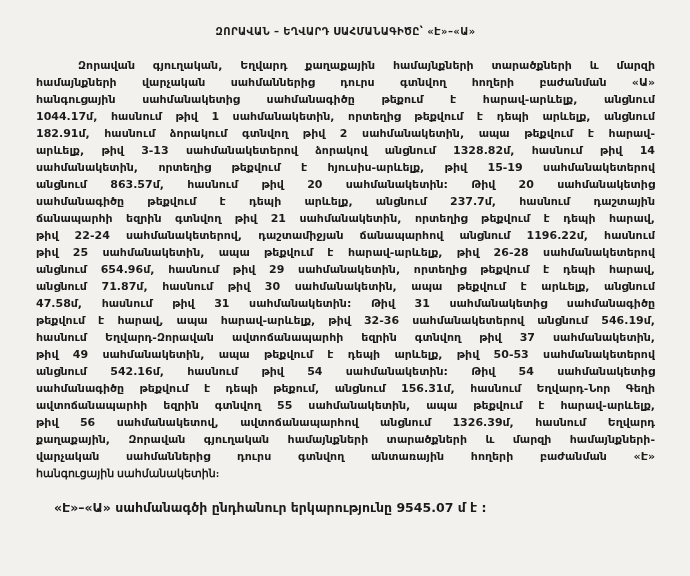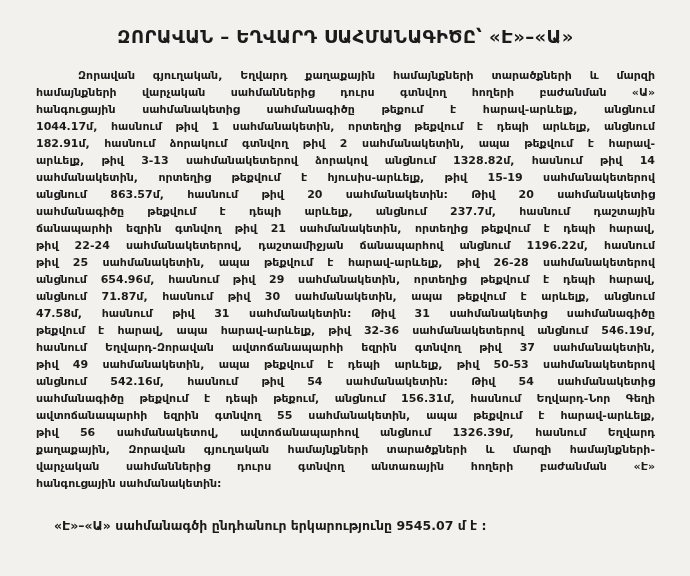--- a/index.html
+++ b/index.html
@@ -13,21 +13,21 @@
     height: 576px;
     box-sizing: border-box;
     padding: 26px 35px 0 36px;
     background: #f2f1ed;
     font-family: "DejaVu Sans", "Liberation Sans", sans-serif;
     color: #1b1b1b;
     overflow: hidden;
   }
   .doc-title {
     text-align: center;
-    font-size: 18px;
+    font-size: 10px;
     font-weight: bold;
     letter-spacing: 0.4px;
     margin: 0 0 20px 0;
     white-space: nowrap;
   }
   .body-text {
     font-size: 11px;
     font-weight: bold;
     line-height: 17px;
   }
@@ -37,23 +37,24 @@
     white-space: nowrap;
     overflow: hidden;
     height: 17px;
   }
   .line.first {
     text-indent: 42px;
   }
   .line.last {
     text-align: left;
     text-align-last: left;
+    font-family: Liberation Serif, serif;
   }
   .total-line {
-    margin-top: 25px;
+    margin-top: 17px;
     padding-left: 18px;
     font-size: 12.5px;
     font-weight: bold;
     line-height: 17px;
     white-space: nowrap;
   }
 </style>
 </head>
 <body>
 

